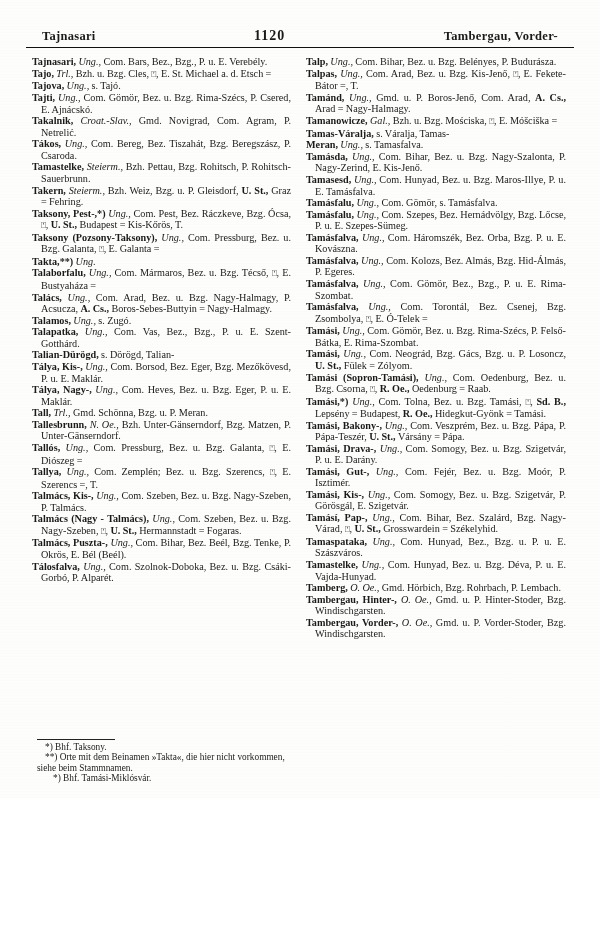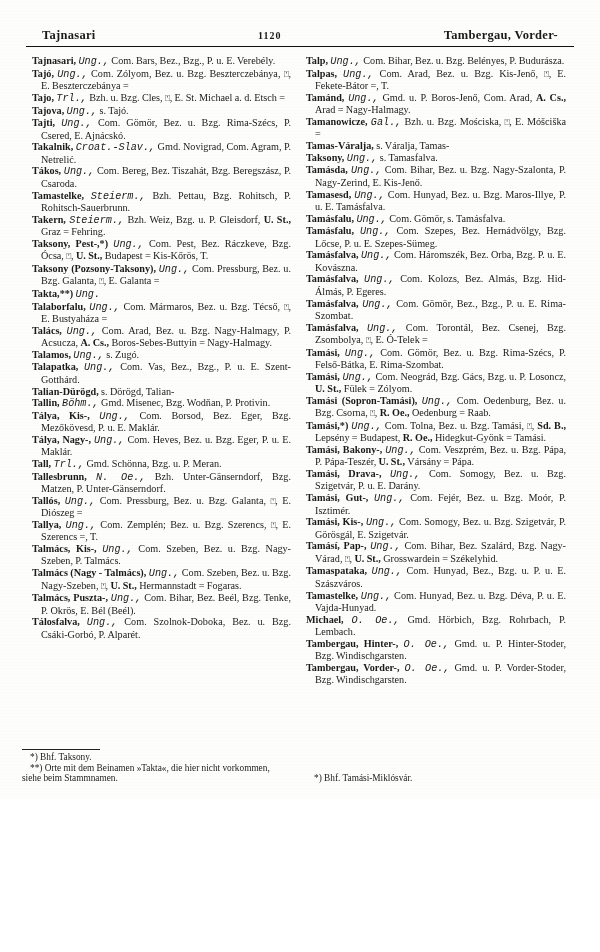--- a/index.html
+++ b/index.html
@@ -35,21 +35,21 @@
     border-bottom: 1.6px solid #111;
     margin-bottom: 4px;
   }
   .running-head .rh-left,
   .running-head .rh-right {
     font-weight: bold;
     font-size: 12.5px;
   }
   .running-head .rh-page {
     font-weight: bold;
-    font-size: 10px;
+    font-size: 14px;
     letter-spacing: 1px;
   }
   .columns {
     display: flex;
     gap: 0;
     height: 820px;
   }
   .col {
     width: 50%;
     box-sizing: border-box;
@@ -62,43 +62,44 @@
   .entry {
     font-size: 10.2px;
     line-height: 11.35px;
     text-indent: -9px;
     padding-left: 9px;
     margin: 0 0 0.4px 0;
     text-align: justify;
     word-spacing: -0.2px;
   }
   .entry b { font-weight: bold; }
-  .entry i { font-style: italic; font-family: Liberation Mono, monospace; }
+  .entry i { font-style: italic; }
   .sym {
     font-family: "DejaVu Sans", sans-serif;
     font-size: 8.6px;
     letter-spacing: -0.4px;
   }
   .fn-rule {
     width: 78px;
     border-top: 1px solid #222;
     margin: 6px 0 2px 0;
   }
   .fn {
     font-size: 9.3px;
     line-height: 10.6px;
     margin: 0;
     text-indent: 8px;
   }
   .footer-row {
     position: absolute;
-    left: 22px;
+    left: 37px;
     right: 26px;
     bottom: 14px;
     display: flex;
+    flex-direction: column;
   }
   .noise {
     position: absolute;
     inset: 0;
     pointer-events: none;
     opacity: 0.05;
     background:
       repeating-linear-gradient(0deg, rgba(0,0,0,0.12) 0 1px, rgba(0,0,0,0) 1px 3px);
   }
 </style>
@@ -110,77 +111,75 @@
   <div class="running-head">
     <span class="rh-left">Tajnasari</span>
     <span class="rh-page">1120</span>
     <span class="rh-right">Tambergau, Vorder-</span>
   </div>
 
   <div class="columns">
     <div class="col left">
       <div id="left-entries">
           <p class="entry"><b>Tajnasari,</b> <i>Ung.,</i> Com. Bars, Bez., Bzg., P. u. E. Verebély.</p>
-          <p class="entry"><b>Tajó,</b> <i>Ung.,</i> Com. Zólyom, Bez. u. Bzg. Beszterczebánya, <span class="sym">⍞</span>, E. Beszterczebánya =</p>
           <p class="entry"><b>Tajo,</b> <i>Trl.,</i> Bzh. u. Bzg. Cles, <span class="sym">⍞</span>, E. St. Michael a. d. Etsch =</p>
           <p class="entry"><b>Tajova,</b> <i>Ung.,</i> s. Tajó.</p>
           <p class="entry"><b>Tajti,</b> <i>Ung.,</i> Com. Gömör, Bez. u. Bzg. Rima-Szécs, P. Csered, E. Ajnácskó.</p>
           <p class="entry"><b>Takalnik,</b> <i>Croat.-Slav.,</i> Gmd. Novigrad, Com. Agram, P. Netrelić.</p>
           <p class="entry"><b>Tákos,</b> <i>Ung.,</i> Com. Bereg, Bez. Tiszahát, Bzg. Beregszász, P. Csaroda.</p>
           <p class="entry"><b>Tamastelke,</b> <i>Steierm.,</i> Bzh. Pettau, Bzg. Rohitsch, P. Rohitsch-Sauerbrunn.</p>
           <p class="entry"><b>Takern,</b> <i>Steierm.,</i> Bzh. Weiz, Bzg. u. P. Gleisdorf, <b>U. St.,</b> Graz = Fehring.</p>
           <p class="entry"><b>Taksony, Pest-,*)</b> <i>Ung.,</i> Com. Pest, Bez. Ráczkeve, Bzg. Ócsa, <span class="sym">⍞</span>, <b>U. St.,</b> Budapest = Kis-Kőrös, T.</p>
           <p class="entry"><b>Taksony (Pozsony-Taksony),</b> <i>Ung.,</i> Com. Pressburg, Bez. u. Bzg. Galanta, <span class="sym">⍞</span>, E. Galanta =</p>
           <p class="entry"><b>Takta,**)</b> <i>Ung.</i></p>
           <p class="entry"><b>Talaborfalu,</b> <i>Ung.,</i> Com. Mármaros, Bez. u. Bzg. Técső, <span class="sym">⍞</span>, E. Bustyaháza =</p>
           <p class="entry"><b>Talács,</b> <i>Ung.,</i> Com. Arad, Bez. u. Bzg. Nagy-Halmagy, P. Acsucza, <b>A. Cs.,</b> Boros-Sebes-Buttyin = Nagy-Halmagy.</p>
           <p class="entry"><b>Talamos,</b> <i>Ung.,</i> s. Zugó.</p>
           <p class="entry"><b>Talapatka,</b> <i>Ung.,</i> Com. Vas, Bez., Bzg., P. u. E. Szent-Gotthárd.</p>
           <p class="entry"><b>Talian-Dürögd,</b> s. Dörögd, Talian-</p>
-          <p class="entry"><b>Tallin,</b> <i>Böhm.,</i> Gmd. Misenec, Bzg. Wodňan, P. Protivin.</p>
           <p class="entry"><b>Tálya, Kis-,</b> <i>Ung.,</i> Com. Borsod, Bez. Eger, Bzg. Mezőkövesd, P. u. E. Maklár.</p>
           <p class="entry"><b>Tálya, Nagy-,</b> <i>Ung.,</i> Com. Heves, Bez. u. Bzg. Eger, P. u. E. Maklár.</p>
           <p class="entry"><b>Tall,</b> <i>Trl.,</i> Gmd. Schönna, Bzg. u. P. Meran.</p>
           <p class="entry"><b>Tallesbrunn,</b> <i>N. Oe.,</i> Bzh. Unter-Gänserndorf, Bzg. Matzen, P. Unter-Gänserndorf.</p>
           <p class="entry"><b>Tallós,</b> <i>Ung.,</i> Com. Pressburg, Bez. u. Bzg. Galanta, <span class="sym">⍞</span>, E. Diószeg =</p>
           <p class="entry"><b>Tallya,</b> <i>Ung.,</i> Com. Zemplén; Bez. u. Bzg. Szerencs, <span class="sym">⍞</span>, E. Szerencs =, T.</p>
           <p class="entry"><b>Talmács, Kis-,</b> <i>Ung.,</i> Com. Szeben, Bez. u. Bzg. Nagy-Szeben, P. Talmács.</p>
           <p class="entry"><b>Talmács (Nagy - Talmács),</b> <i>Ung.,</i> Com. Szeben, Bez. u. Bzg. Nagy-Szeben, <span class="sym">⍞</span>, <b>U. St.,</b> Hermannstadt = Fogaras.</p>
           <p class="entry"><b>Talmács, Puszta-,</b> <i>Ung.,</i> Com. Bihar, Bez. Beél, Bzg. Tenke, P. Okrös, E. Bél (Beél).</p>
           <p class="entry"><b>Tálosfalva,</b> <i>Ung.,</i> Com. Szolnok-Doboka, Bez. u. Bzg. Csáki-Gorbó, P. Alparét.</p>
         </div>
     </div>
     <div class="col right">
       <div id="right-entries">
           <p class="entry"><b>Talp,</b> <i>Ung.,</i> Com. Bihar, Bez. u. Bzg. Belényes, P. Budurásza.</p>
           <p class="entry"><b>Talpas,</b> <i>Ung.,</i> Com. Arad, Bez. u. Bzg. Kis-Jenő, <span class="sym">⍞</span>, E. Fekete-Bátor =, T.</p>
           <p class="entry"><b>Tamánd,</b> <i>Ung.,</i> Gmd. u. P. Boros-Jenő, Com. Arad, <b>A. Cs.,</b> Arad = Nagy-Halmagy.</p>
           <p class="entry"><b>Tamanowicze,</b> <i>Gal.,</i> Bzh. u. Bzg. Mościska, <span class="sym">⍞</span>, E. Móšciška =</p>
           <p class="entry"><b>Tamas-Váralja,</b> s. Váralja, Tamas-</p>
-          <p class="entry"><b>Taksony,</b> <i>Ung.,</i> s. Tamasfalva.</p>
+          <p class="entry"><b>Meran,</b> <i>Ung.,</i> s. Tamasfalva.</p>
           <p class="entry"><b>Tamásda,</b> <i>Ung.,</i> Com. Bihar, Bez. u. Bzg. Nagy-Szalonta, P. Nagy-Zerind, E. Kis-Jenő.</p>
           <p class="entry"><b>Tamasesd,</b> <i>Ung.,</i> Com. Hunyad, Bez. u. Bzg. Maros-Illye, P. u. E. Tamásfalva.</p>
           <p class="entry"><b>Tamásfalu,</b> <i>Ung.,</i> Com. Gömör, s. Tamásfalva.</p>
           <p class="entry"><b>Tamásfalu,</b> <i>Ung.,</i> Com. Szepes, Bez. Hernádvölgy, Bzg. Lőcse, P. u. E. Szepes-Sümeg.</p>
           <p class="entry"><b>Tamásfalva,</b> <i>Ung.,</i> Com. Háromszék, Bez. Orba, Bzg. P. u. E. Kovászna.</p>
           <p class="entry"><b>Tamásfalva,</b> <i>Ung.,</i> Com. Kolozs, Bez. Almás, Bzg. Hid-Álmás, P. Egeres.</p>
           <p class="entry"><b>Tamásfalva,</b> <i>Ung.,</i> Com. Gömör, Bez., Bzg., P. u. E. Rima-Szombat.</p>
           <p class="entry"><b>Tamásfalva,</b> <i>Ung.,</i> Com. Torontál, Bez. Csenej, Bzg. Zsombolya, <span class="sym">⍞</span>, E. Ó-Telek =</p>
           <p class="entry"><b>Tamási,</b> <i>Ung.,</i> Com. Gömör, Bez. u. Bzg. Rima-Szécs, P. Felső-Bátka, E. Rima-Szombat.</p>
           <p class="entry"><b>Tamási,</b> <i>Ung.,</i> Com. Neográd, Bzg. Gács, Bzg. u. P. Losoncz, <b>U. St.,</b> Fülek = Zólyom.</p>
           <p class="entry"><b>Tamási (Sopron-Tamási),</b> <i>Ung.,</i> Com. Oedenburg, Bez. u. Bzg. Csorna, <span class="sym">⍞</span>, <b>R. Oe.,</b> Oedenburg = Raab.</p>
           <p class="entry"><b>Tamási,*)</b> <i>Ung.,</i> Com. Tolna, Bez. u. Bzg. Tamási, <span class="sym">⍞</span>, <b>Sd. B.,</b> Lepsény = Budapest, <b>R. Oe.,</b> Hidegkut-Gyönk = Tamási.</p>
           <p class="entry"><b>Tamási, Bakony-,</b> <i>Ung.,</i> Com. Veszprém, Bez. u. Bzg. Pápa, P. Pápa-Teszér, <b>U. St., </b>Vársány = Pápa.</p>
           <p class="entry"><b>Tamási, Drava-,</b> <i>Ung.,</i> Com. Somogy, Bez. u. Bzg. Szigetvár, P. u. E. Darány.</p>
           <p class="entry"><b>Tamási, Gut-,</b> <i>Ung.,</i> Com. Fejér, Bez. u. Bzg. Moór, P. Isztimér.</p>
           <p class="entry"><b>Tamási, Kis-,</b> <i>Ung.,</i> Com. Somogy, Bez. u. Bzg. Szigetvár, P. Görösgál, E. Szigetvár.</p>
           <p class="entry"><b>Tamásí, Pap-,</b> <i>Ung.,</i> Com. Bihar, Bez. Szalárd, Bzg. Nagy-Várad, <span class="sym">⍞</span>, <b>U. St.,</b> Grosswardein = Székelyhid.</p>
           <p class="entry"><b>Tamaspataka,</b> <i>Ung.,</i> Com. Hunyad, Bez., Bzg. u. P. u. E. Szászváros.</p>
           <p class="entry"><b>Tamastelke,</b> <i>Ung.,</i> Com. Hunyad, Bez. u. Bzg. Déva, P. u. E. Vajda-Hunyad.</p>
-          <p class="entry"><b>Michael,</b> <i>O. Oe.,</i> Gmd. Hörbich, Bzg. Rohrbach, P. Lembach.</p>
+          <p class="entry"><b>Tamberg,</b> <i>O. Oe.,</i> Gmd. Hörbich, Bzg. Rohrbach, P. Lembach.</p>
           <p class="entry"><b>Tambergau, Hinter-,</b> <i>O. Oe.,</i> Gmd. u. P. Hinter-Stoder, Bzg. Windischgarsten.</p>
           <p class="entry"><b>Tambergau, Vorder-,</b> <i>O. Oe.,</i> Gmd. u. P. Vorder-Stoder, Bzg. Windischgarsten.</p>
         </div>
     </div>
   </div>
 
   <div class="footer-row">
     <div style="width:50%; padding-right:8px; box-sizing:border-box;">
       <div class="fn-rule"></div>
       <p class="fn">*) Bhf. Taksony.</p>

